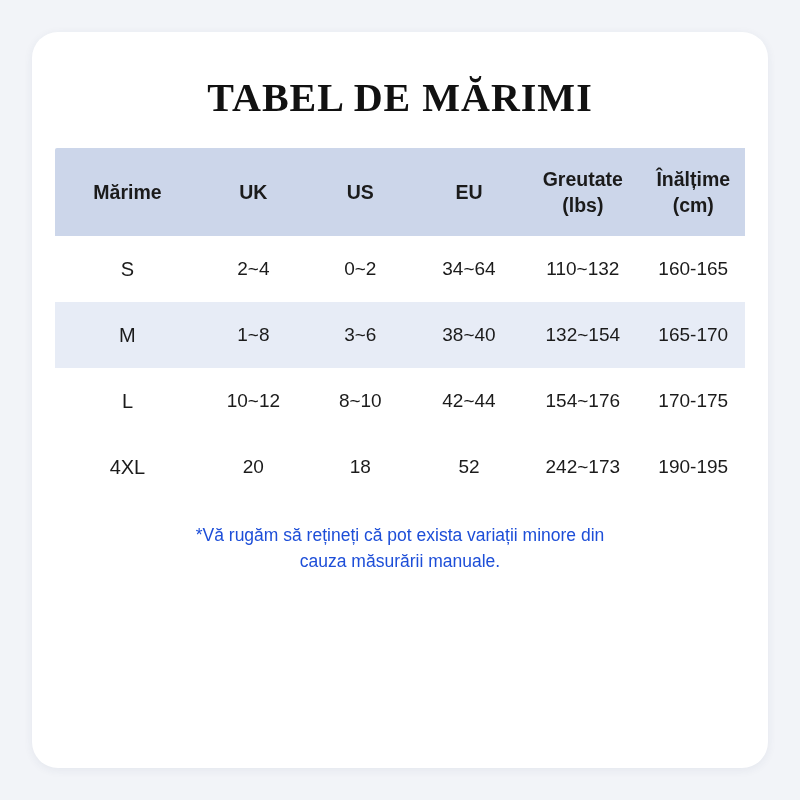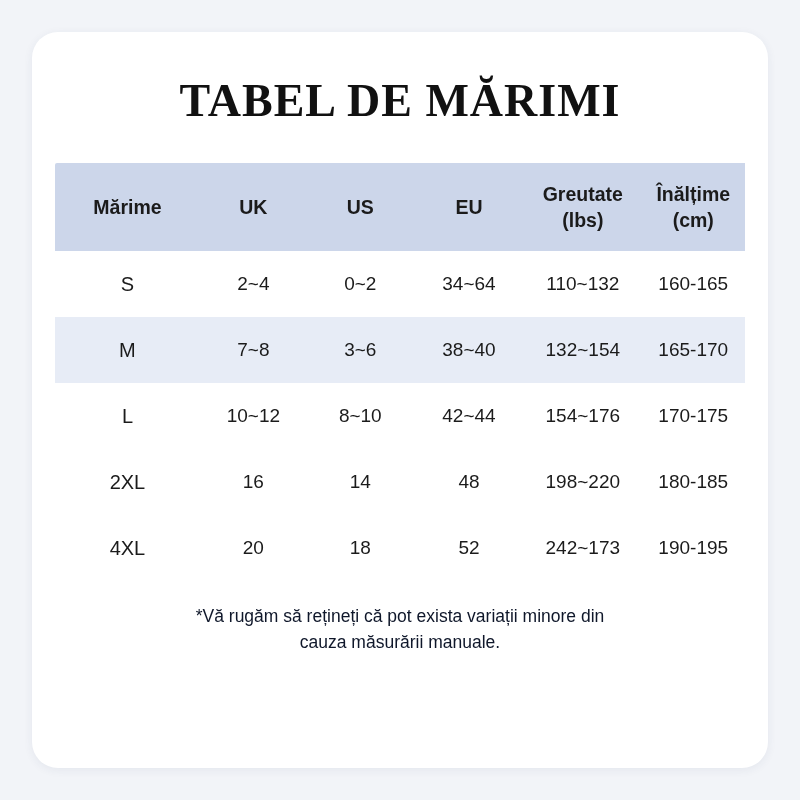--- a/index.html
+++ b/index.html
@@ -24,28 +24,28 @@
     box-shadow: 0 2px 10px rgba(40, 60, 100, 0.07);
     box-sizing: border-box;
     display: flex;
     flex-direction: column;
     align-items: center;
   }
   .title {
     margin-top: 42px;
     font-family: "Liberation Serif", serif;
     font-weight: bold;
-    font-size: 46px;
+    font-size: 40px;
     letter-spacing: 1px;
     color: #111111;
     text-align: center;
     white-space: nowrap;
   }
   .table-wrap {
-    margin-top: 36px;
+    margin-top: 27px;
     width: 690px;
   }
   table.size-table {
     border-collapse: collapse;
     width: 100%;
     table-layout: fixed;
   }
   table.size-table th,
   table.size-table td {
     text-align: center;
@@ -79,21 +79,21 @@
   col.c1 { width: 15.5%; }
   col.c2 { width: 15.5%; }
   col.c3 { width: 16%; }
   col.c4 { width: 17%; }
   col.c5 { width: 15%; }
 
   .note {
     margin-top: 22px;
     width: 640px;
     text-align: center;
-    color: #0f172a;
+    color: #1d4ed8;
     font-size: 17.5px;
     line-height: 1.5;
   }
   .note-line { display: block; }
 </style>
 </head>
 <body>
 
 <div class="card">
 
@@ -129,41 +129,33 @@
         <tr class="odd">
           <td class="size-col">S</td>
           <td>2~4</td>
           <td>0~2</td>
           <td>34~64</td>
           <td>110~132</td>
           <td>160-165</td>
         </tr>
         <tr class="even">
           <td class="size-col">M</td>
-          <td>7~8</td>
+          <td>1~8</td>
           <td>3~6</td>
           <td>38~40</td>
           <td>132~154</td>
           <td>165-170</td>
         </tr>
         <tr class="odd">
           <td class="size-col">L</td>
           <td>10~12</td>
           <td>8~10</td>
           <td>42~44</td>
           <td>154~176</td>
           <td>170-175</td>
-        </tr>
-        <tr class="odd">
-          <td class="size-col">2XL</td>
-          <td>16</td>
-          <td>14</td>
-          <td>48</td>
-          <td>198~220</td>
-          <td>180-185</td>
         </tr>
         <tr class="odd">
           <td class="size-col">4XL</td>
           <td>20</td>
           <td>18</td>
           <td>52</td>
           <td>242~173</td>
           <td>190-195</td>
         </tr>
       </tbody>

